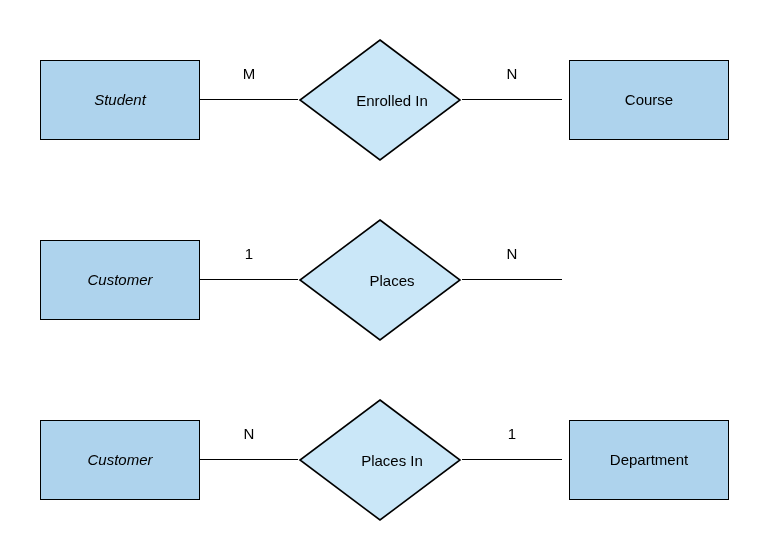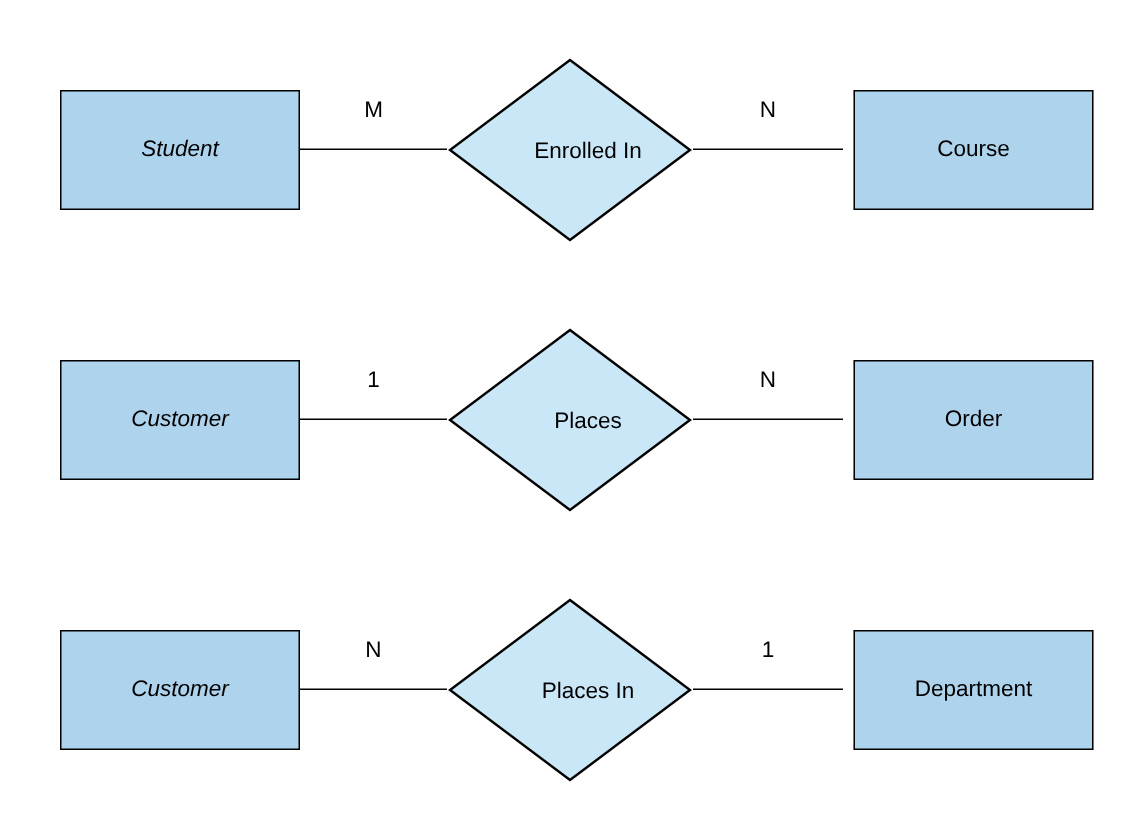--- a/index.html
+++ b/index.html
@@ -113,21 +113,20 @@
     <div class="connector left"></div>
     <div class="cardinality left">1</div>
     <div class="diamond-wrap">
       <svg width="164" height="124" viewBox="0 0 164 124">
         <polygon points="82,2 162,62 82,122 2,62"></polygon>
       </svg>
     </div>
     <div class="diamond-label">Places</div>
     <div class="cardinality right">N</div>
     <div class="connector right"></div>
-    <div class="entity right">Order</div>
   </div>
 
   <div class="er-row r2">
     <div class="entity left">Customer</div>
     <div class="connector left"></div>
     <div class="cardinality left">N</div>
     <div class="diamond-wrap">
       <svg width="164" height="124" viewBox="0 0 164 124">
         <polygon points="82,2 162,62 82,122 2,62"></polygon>
       </svg>

